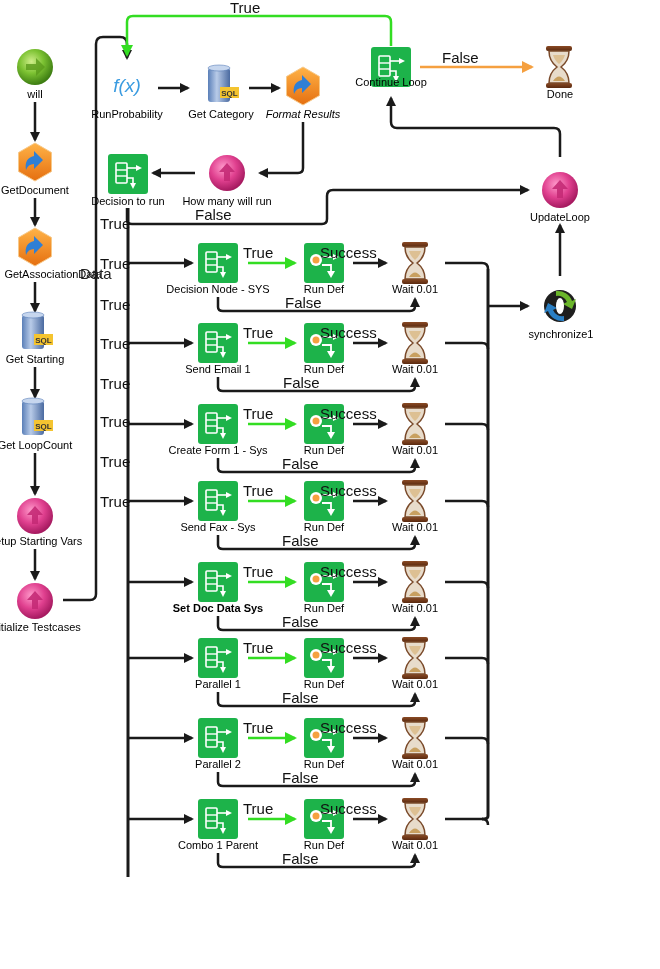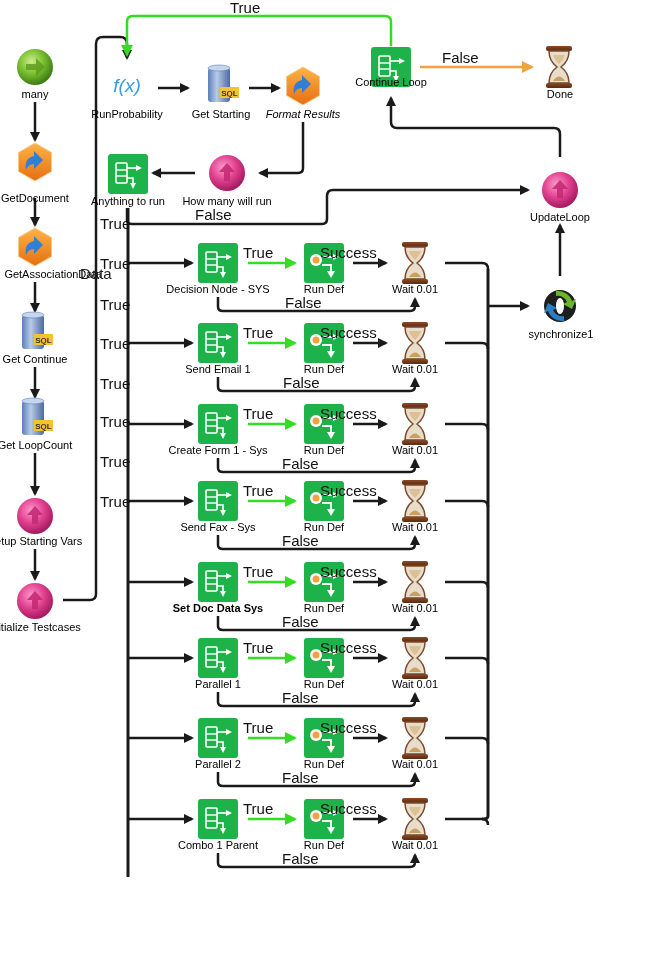--- a/index.html
+++ b/index.html
@@ -401,32 +401,32 @@
         <rect x="402" y="798" width="26" height="5" rx="2" fill="url(#gWood)"></rect>
         <rect x="402" y="835" width="26" height="5" rx="2" fill="url(#gWood)"></rect>
         <path d="M405,803 h20 q0,10 -8,16 q8,6 8,16 h-20 q0,-10 8,-16 q-8,-6 -8,-16 z" fill="#e8dccb" stroke="#7a4a2a" stroke-width="1.5"></path>
         <path d="M409,833 q6,-9 12,0 z" fill="#c8a060"></path>
         <path d="M409,807 h12 q-2,6 -6,9 q-4,-3 -6,-9 z" fill="#d8b47a" opacity="0.7"></path>
       </g>
     </g>
 </svg>
 
 <div id="labels">
-    <div class="nlabel" style="left: 35px; top: 88px;">many</div>
-    <div class="nlabel" style="left: 35px; top: 192px;">GetDocument</div>
+    <div class="nlabel" style="left: 35px; top: 88px;">will</div>
+    <div class="nlabel" style="left: 35px; top: 184px;">GetDocument</div>
     <div class="nlabel" style="left: 53px; top: 268px;">GetAssociationData</div>
-    <div class="nlabel" style="left: 35px; top: 353px;">Get Continue</div>
+    <div class="nlabel" style="left: 35px; top: 353px;">Get Starting</div>
     <div class="nlabel" style="left: 35px; top: 439px;">Get LoopCount</div>
     <div class="nlabel" style="left: 35px; top: 535px;">Setup Starting Vars</div>
     <div class="nlabel" style="left: 35px; top: 621px;">Initialize Testcases</div>
     <div class="nlabel" style="left: 127px; top: 108px;">RunProbability</div>
-    <div class="nlabel" style="left: 221px; top: 108px;">Get Starting</div>
+    <div class="nlabel" style="left: 221px; top: 108px;">Get Category</div>
     <div class="nlabel" style="left: 303px; top: 108px; font-style: italic;">Format Results</div>
     <div class="nlabel" style="left: 227px; top: 195px;">How many will run</div>
-    <div class="nlabel" style="left: 128px; top: 195px;">Anything to run</div>
+    <div class="nlabel" style="left: 128px; top: 195px;">Decision to run</div>
     <div class="lbl" style="left: 195px; top: 209px;">False</div>
     <div class="nlabel" style="left: 391px; top: 76px;">Continue Loop</div>
     <div class="lbl" style="left: 230px; top: 2px;">True</div>
     <div class="lbl" style="left: 442px; top: 52px;">False</div>
     <div class="nlabel" style="left: 560px; top: 88px;">Done</div>
     <div class="nlabel" style="left: 560px; top: 211px;">UpdateLoop</div>
     <div class="nlabel" style="left: 561px; top: 328px;">synchronize1</div>
     <div class="lbl" style="left: 80px; top: 268px; color: rgb(34, 34, 34);">Data</div>
     <div class="lbl" style="left: 100px; top: 218px;">True</div>
     <div class="lbl" style="left: 100px; top: 258px;">True</div>

